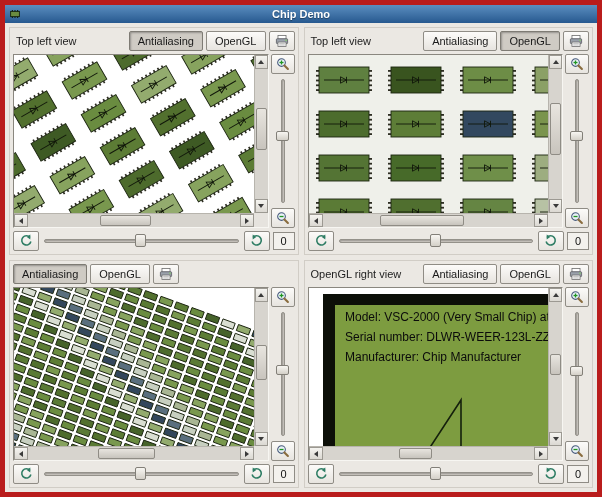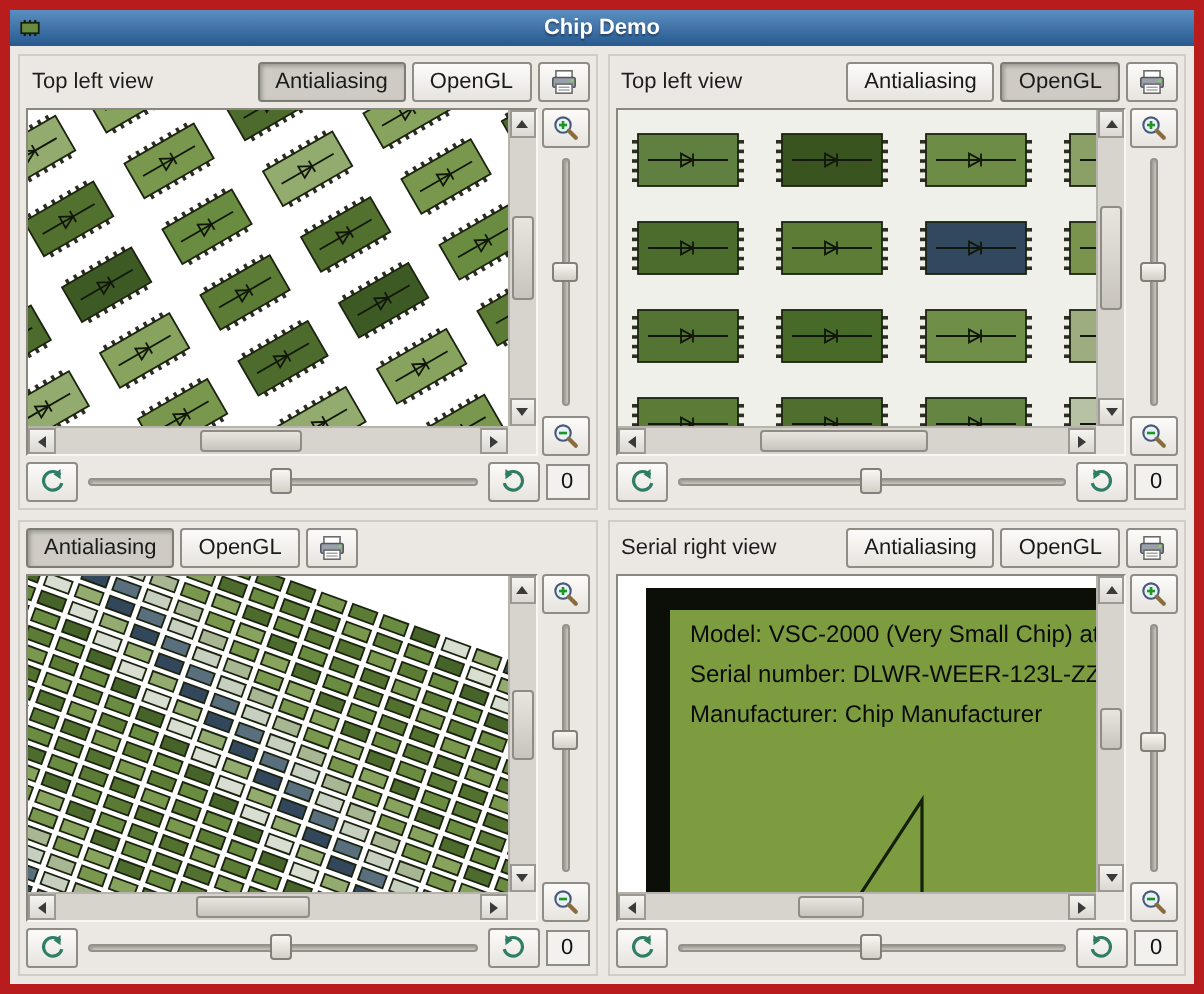--- a/index.html
+++ b/index.html
@@ -2128,21 +2128,21 @@
             <svg class="ic">
               <use href="#icon-rotate-right"></use>
             </svg>
           </button>
         <div class="value-box">0</div>
       </div>
     </section>
 
     <section class="panel">
       <div class="panel-header">
-        <span class="panel-title">Serial right view</span>
+        <span class="panel-title">OpenGL right view</span>
         <button class="btn">Antialiasing</button>
         <button class="btn">OpenGL</button>
         <button class="btn icon-btn">
             <svg class="ic">
               <use href="#icon-print"></use>
             </svg>
           </button>
       </div>
       <div class="panel-main">
         <div class="viewport">

